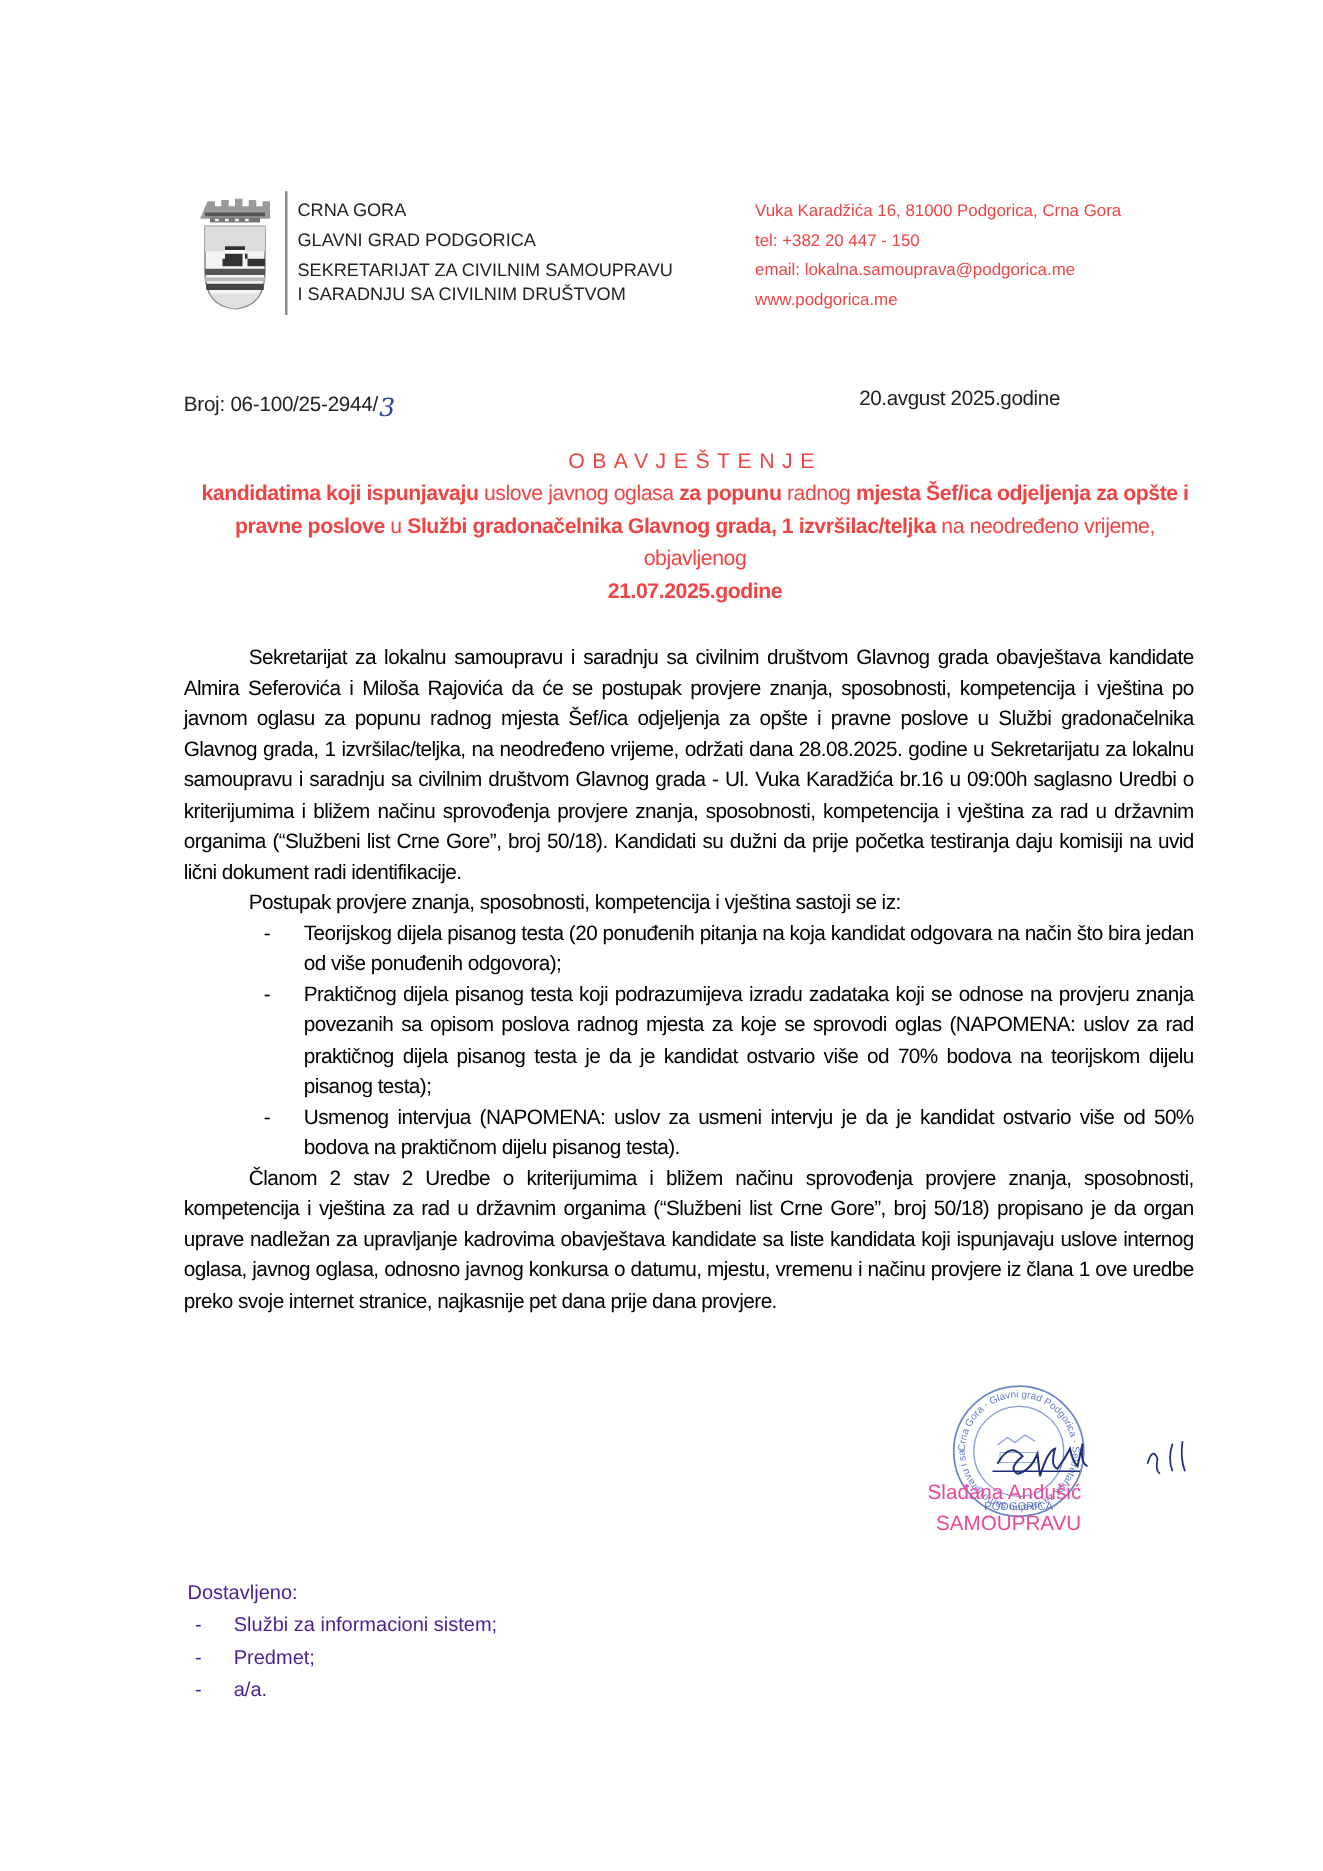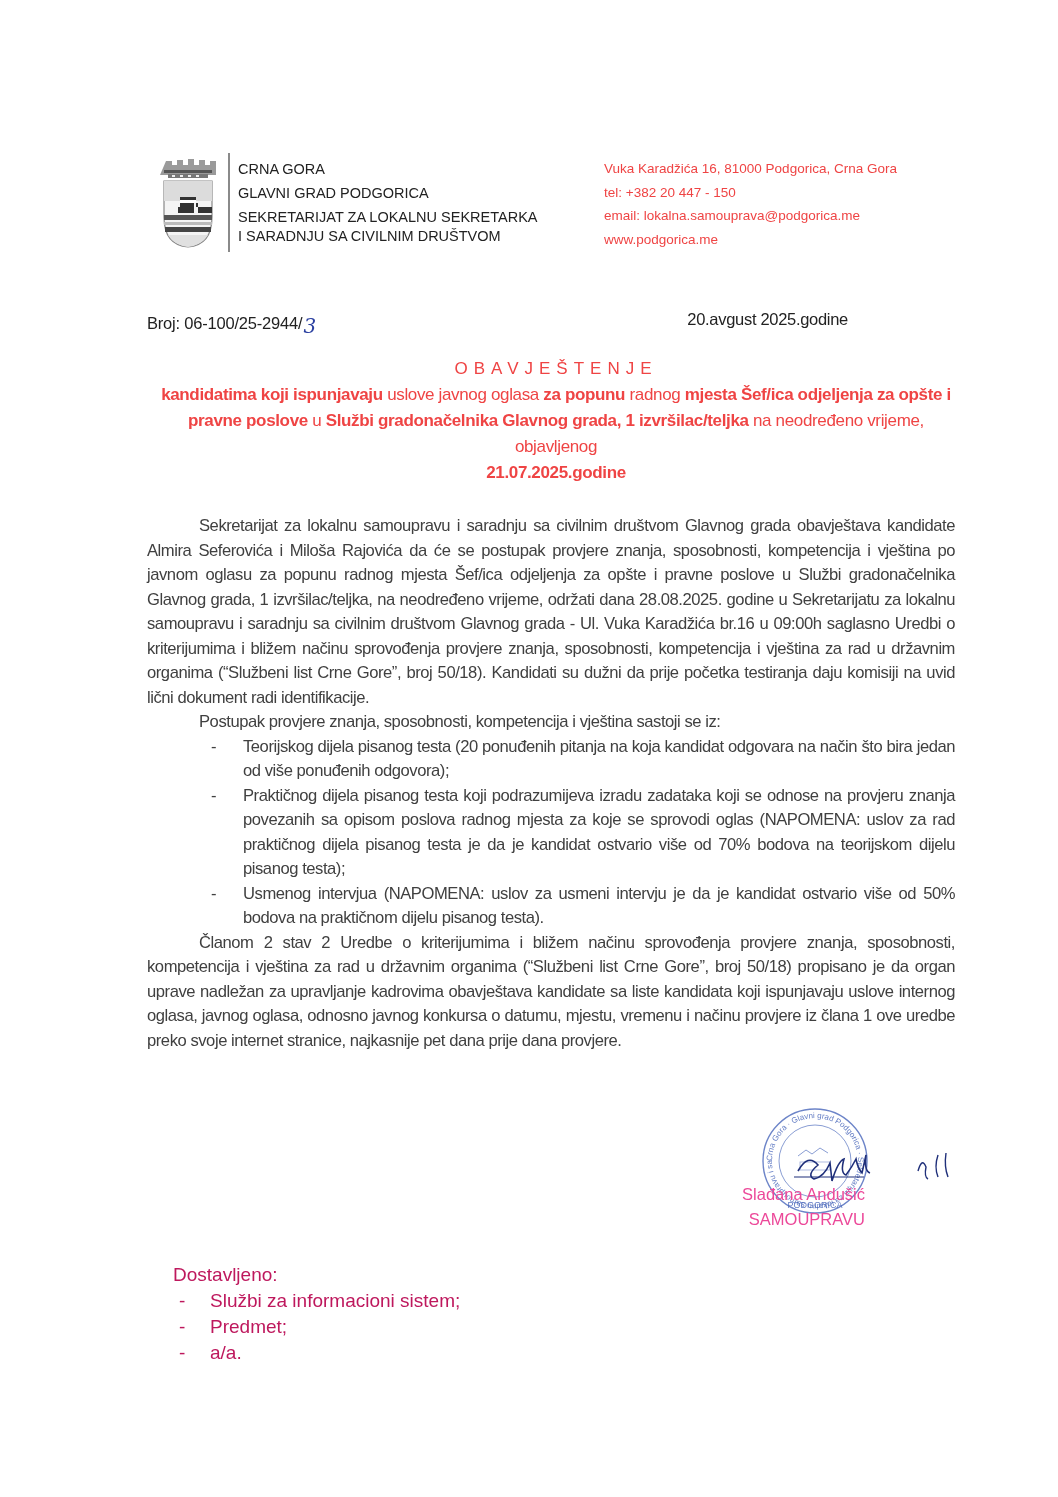--- a/index.html
+++ b/index.html
@@ -21,33 +21,33 @@
   .ref .hand { font-family: "DejaVu Serif", serif; font-style: italic; color: #2a3fa0; font-size: 20px; margin-left: 1px; display: inline-block; transform: translateY(4px); }
   .date { position: absolute; right: 120px; top: 294px; font-family: "Liberation Sans", sans-serif; font-size: 16.5px; color: #222; letter-spacing: -0.3px; }
 
   
   .title-block { position: absolute; left: 150px; width: 812px; top: 343px; text-align: center; font-family: "Liberation Sans", sans-serif; color: #ef4444; }
   .heading { font-size: 17px; letter-spacing: 6px; margin-bottom: 3px; }
   .subtitle { font-size: 17px; line-height: 26px; letter-spacing: -0.35px; }
   .b { font-weight: bold; }
 
   
-  .body { position: absolute; left: 147px; width: 808px; top: 498px; font-family: "Liberation Sans", sans-serif; font-size: 16.6px; line-height: 24.5px; color: #404040; letter-spacing: -0.45px; }
+  .body { position: absolute; left: 147px; width: 808px; top: 498px; font-family: "Liberation Sans", sans-serif; font-size: 16.6px; line-height: 24.5px; color: #000000; letter-spacing: -0.45px; }
   .para { text-align: justify; text-indent: 52px; margin: 0; }
   .list { list-style: none; margin: 0; padding: 0; }
   .list li { position: relative; padding-left: 96px; text-align: justify; }
   .list li .dash { position: absolute; left: 64px; top: 0; }
 
   
   .stamp { position: absolute; left: 760px; top: 1090px; width: 110px; height: 110px; }
   .sig { position: absolute; left: 788px; top: 1125px; width: 170px; height: 46px; }
   .signer { position: absolute; right: 103px; top: 1166px; text-align: right; font-family: "Liberation Sans", sans-serif; font-size: 16.5px; line-height: 25px; color: #ec4899; }
 
   
-  .dist { position: absolute; left: 150px; top: 1246px; font-family: "Liberation Sans", sans-serif; font-size: 19px; line-height: 26px; color: #be185d; margin-left: 23px; }
+  .dist { position: absolute; left: 150px; top: 1246px; font-family: "Liberation Sans", sans-serif; font-size: 16px; line-height: 26px; color: #4c1d95; }
   .dist ul { list-style: none; margin: 0; padding: 0; }
   .dist li { position: relative; padding-left: 37px; }
   .dist li .dash { position: absolute; left: 6px; }
 </style>
 </head>
 <body>
 
 <div class="page">
 
   <svg class="crest" viewBox="0 0 56 92">
@@ -67,21 +67,21 @@
     <rect x="4" y="58" width="48" height="5" fill="#555"></rect>
     <rect x="4" y="65" width="48" height="3" fill="#bbb"></rect>
     <rect x="5" y="70" width="46" height="5" fill="#444"></rect>
     <path d="M8 78 h40 q-6 10 -20 12 q-14 -2 -20 -12 z" fill="#e0e0e0"></path>
   </svg>
   <div class="vline"></div>
 
   <div class="org">
     <div>CRNA GORA</div>
     <div>GLAVNI GRAD PODGORICA</div>
-    <div class="tight gap">SEKRETARIJAT ZA LOKALNU SEKRETARKA</div>
+    <div class="tight gap">SEKRETARIJAT ZA CIVILNIM SAMOUPRAVU</div>
     <div class="tight">I SARADNJU SA CIVILNIM DRUŠTVOM</div>
   </div>
 
   <div class="contact">
     <div>Vuka Karadžića 16, 81000 Podgorica, Crna Gora</div>
     <div>tel: +382 20 447 - 150</div>
     <div>email: lokalna.samouprava@podgorica.me</div>
     <div>www.podgorica.me</div>
   </div>
 

